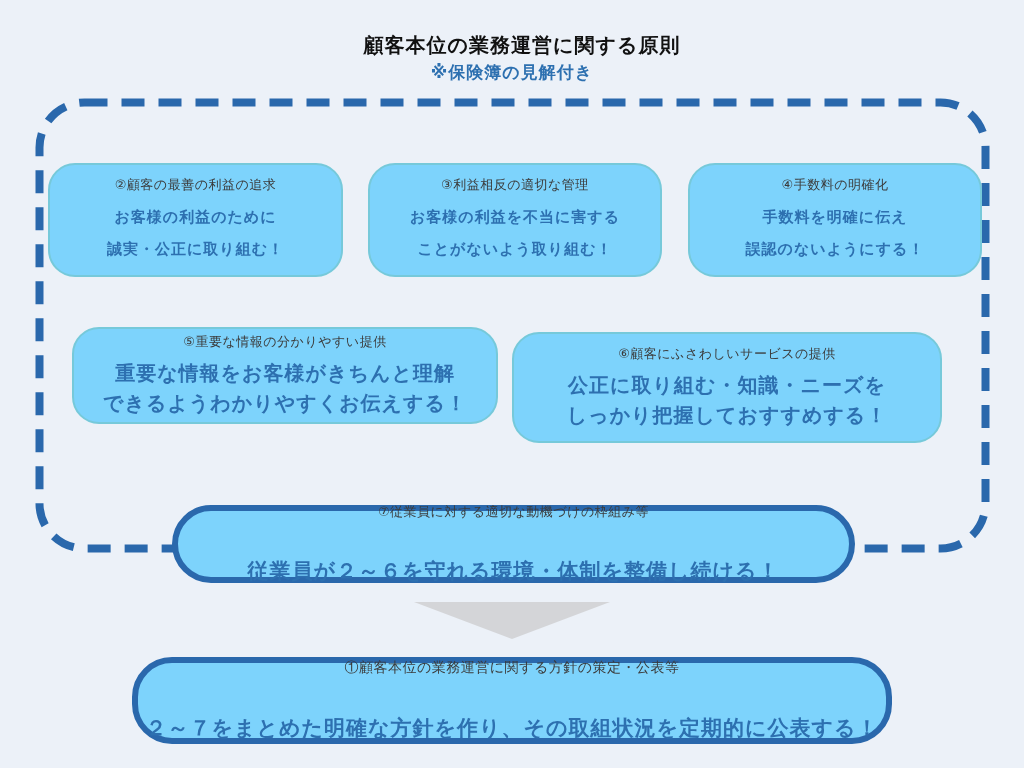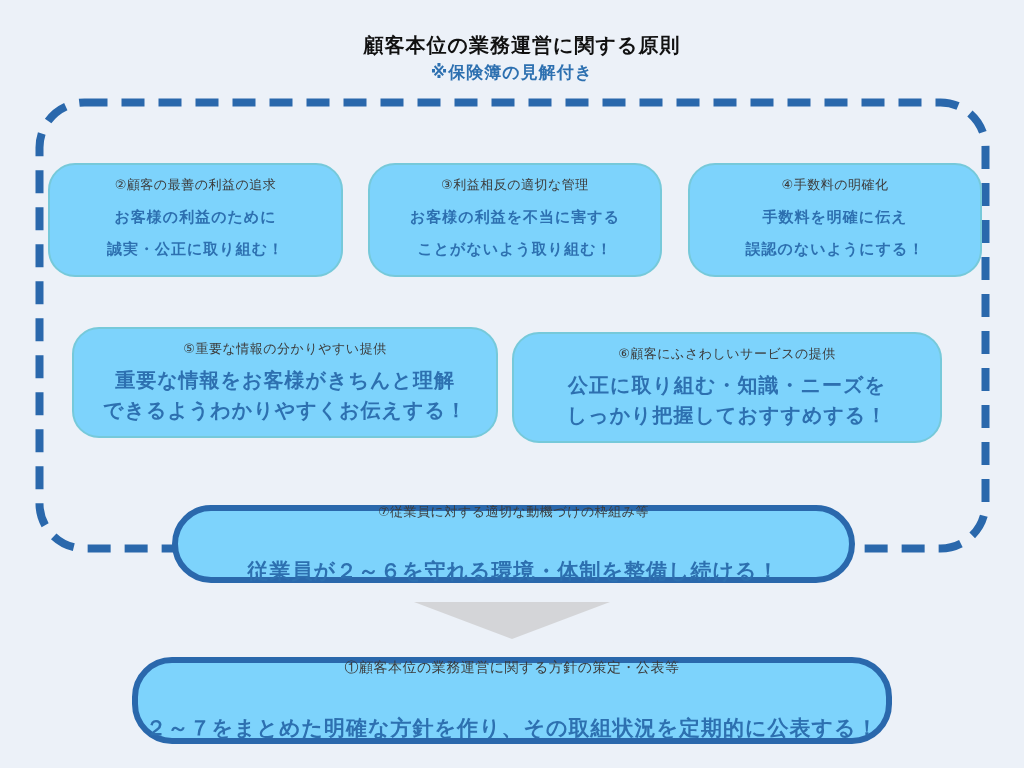--- a/index.html
+++ b/index.html
@@ -47,21 +47,21 @@
   .card .card-main{
     font-weight:bold;color:var(--text-blue);
     font-size:15px;line-height:32px;letter-spacing:1px;
   }
   .card.cyan{border:2px solid var(--cyan-border);border-radius:27px;}
   .card.blue{border:6px solid var(--primary-blue);border-radius:40px;gap:32px;}
 
   .card-p2{left:48px;top:163px;width:295px;height:114px;}
   .card-p3{left:368px;top:163px;width:294px;height:114px;}
   .card-p4{left:688px;top:163px;width:294px;height:114px;}
-  .card-p5{left:72px;top:327px;width:426px;height:111px;}
+  .card-p5{left:72px;top:327px;width:426px;height:97px;}
   .card-p6{left:512px;top:332px;width:430px;height:111px;}
   .card-p5 .card-main,.card-p6 .card-main{font-size:20px;line-height:30px;}
 
   .card-p7{left:172px;top:505px;width:683px;height:78px;}
   .card-p7 .card-label{margin-bottom:4px;}
   .card-p7 .card-main{font-size:21px;line-height:28px;}
 
   .card-p1{left:132px;top:657px;width:760px;height:87px;border-width:7px;border-radius:44px;}
   .card-p1 .card-label{font-size:14px;margin-bottom:5px;font-family:Liberation Mono, monospace;}
   .card-p1 .card-main{font-size:21px;line-height:28px;}

